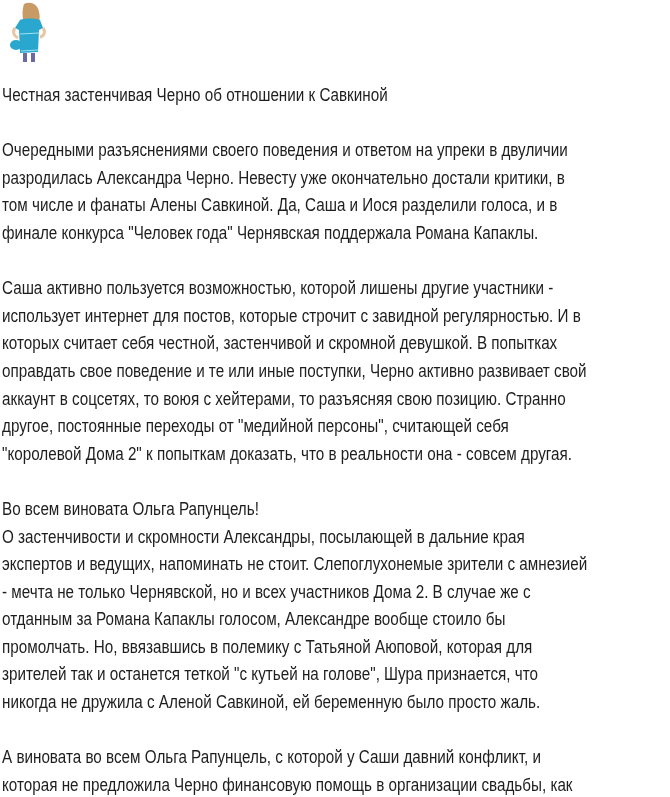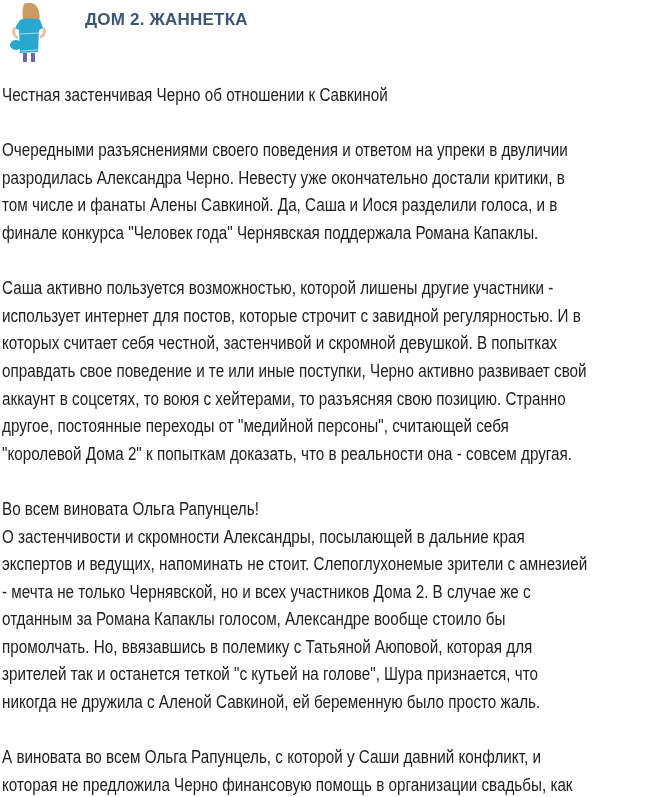--- a/index.html
+++ b/index.html
@@ -29,21 +29,20 @@
 
       <path d="M9 26 C6 30 8 34 12 36" stroke="#e9c5a5" stroke-width="3" fill="none"></path>
       <path d="M37 26 C40 30 38 34 34 35" stroke="#e9c5a5" stroke-width="3" fill="none"></path>
 
       <ellipse cx="10" cy="43" rx="6" ry="5" fill="#2aa7cf"></ellipse>
 
       <rect x="17" y="51" width="4" height="9" fill="#6a6aa0"></rect>
       <rect x="25" y="51" width="4" height="9" fill="#6a6aa0"></rect>
     </svg>
   </div>
-  <div class="title">ДОМ 2. ЖАННЕТКА</div>
 </div>
 
 <div class="content">
   <div class="line">Честная застенчивая Черно об отношении к Савкиной</div>
   <div class="gap"></div>
 
   <div>
     <div class="line">Очередными разъяснениями своего поведения и ответом на упреки в двуличии</div>
     <div class="line">разродилась Александра Черно. Невесту уже окончательно достали критики, в</div>
     <div class="line">том числе и фанаты Алены Савкиной. Да, Саша и Иося разделили голоса, и в</div>

